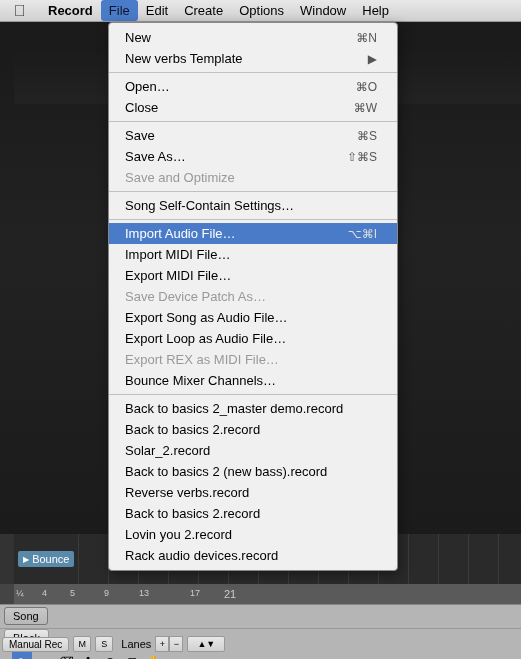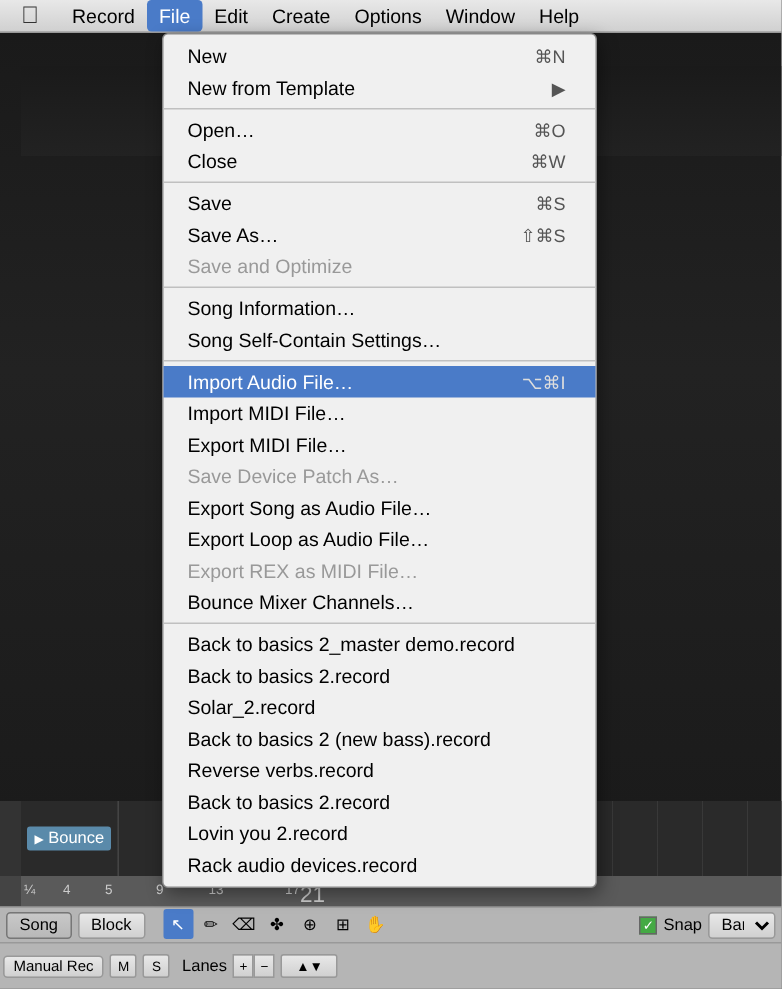--- a/index.html
+++ b/index.html
@@ -47,26 +47,26 @@
       align-items: center;
       font-size: 13px;
       color: #000;
       cursor: pointer;
       white-space: nowrap;
     }
 
     .menu-bar-item.active,
     .menu-bar-item.highlighted {
       background: #4a7bc8;
-      color: #ffffff;
+      color: #0f172a;
       border-radius: 3px;
     }
 
     .menu-bar-item.app-name {
-      font-weight: normal;
+      font-weight: bold;
     }
 
     
     .dropdown-overlay {
       position: absolute;
       top: 22px;
       left: 108px;
       width: 290px;
       background: #f0f0f0;
       border: 1px solid #888;
@@ -151,24 +151,25 @@
       left: 0;
       right: 0;
       height: 55px;
       background: #b5b5b5;
       border-top: 1px solid #888;
     }
 
     .bottom-row1 {
       height: 24px;
       display: flex;
-      align-items: flex-end;
+      align-items: flex-start;
       padding: 2px 4px;
       gap: 4px;
       border-bottom: 1px solid #999;
+      flex-direction: column;
     }
 
     .mode-btn {
       padding: 2px 8px;
       font-size: 11px;
       background: linear-gradient(to bottom, #e8e8e8, #d0d0d0);
       border: 1px solid #999;
       border-radius: 3px;
       cursor: pointer;
     }
@@ -350,21 +351,21 @@
 
   <div style="position:absolute; bottom:55px; left:0; right:0; height:20px; background:#5a5a5a; display:flex; align-items:center; z-index:6;">
     <div style="width:14px; height:100%; background:#444;"></div>
     <div style="position:relative; flex:1; height:100%;">
       <span style="position:absolute; left:2px; font-size:9px; color:#ccc; top:4px;">¼</span>
       <span style="position:absolute; left:28px; font-size:9px; color:#ccc; top:4px;">4</span>
       <span style="position:absolute; left:56px; font-size:9px; color:#ccc; top:4px;">5</span>
       <span style="position:absolute; left:90px; font-size:9px; color:#ccc; top:4px;">9</span>
       <span style="position:absolute; left:125px; font-size:9px; color:#ccc; top:4px;">13</span>
       <span style="position:absolute; left:176px; font-size:9px; color:#ccc; top:4px;">17</span>
-      <span style="position:absolute; left:186px; font-size:15px; color:#ccc; top:4px;">21</span>
+      <span style="position:absolute; left:210px; font-size:11px; color:#ccc; top:4px;">21</span>
     </div>
   </div>
 
   <div class="bottom-area">
 
     <div class="bottom-row1">
       <button class="mode-btn active">Song</button>
       <button class="mode-btn">Block</button>
 
       <div class="tool-icons">
@@ -415,21 +416,21 @@
   </div>
 </div>
 
 <div class="dropdown-overlay">
 
   <div class="menu-item">
     <span>New</span>
     <span class="shortcut">⌘N</span>
   </div>
   <div class="menu-item">
-    <span>New from Template</span>
+    <span>New verbs Template</span>
     <span class="shortcut">▶</span>
   </div>
 
   <div class="menu-separator"></div>
 
   <div class="menu-item">
     <span>Open…</span>
     <span class="shortcut">⌘O</span>
   </div>
   <div class="menu-item">
@@ -446,23 +447,20 @@
   <div class="menu-item">
     <span>Save As…</span>
     <span class="shortcut">⇧⌘S</span>
   </div>
   <div class="menu-item disabled">
     <span>Save and Optimize</span>
   </div>
 
   <div class="menu-separator"></div>
 
-  <div class="menu-item">
-    <span>Song Information…</span>
-  </div>
   <div class="menu-item">
     <span>Song Self-Contain Settings…</span>
   </div>
 
   <div class="menu-separator"></div>
 
   <div class="menu-item highlighted">
     <span>Import Audio File…</span>
     <span class="shortcut" style="color:#ddd;">⌥⌘I</span>
   </div>

